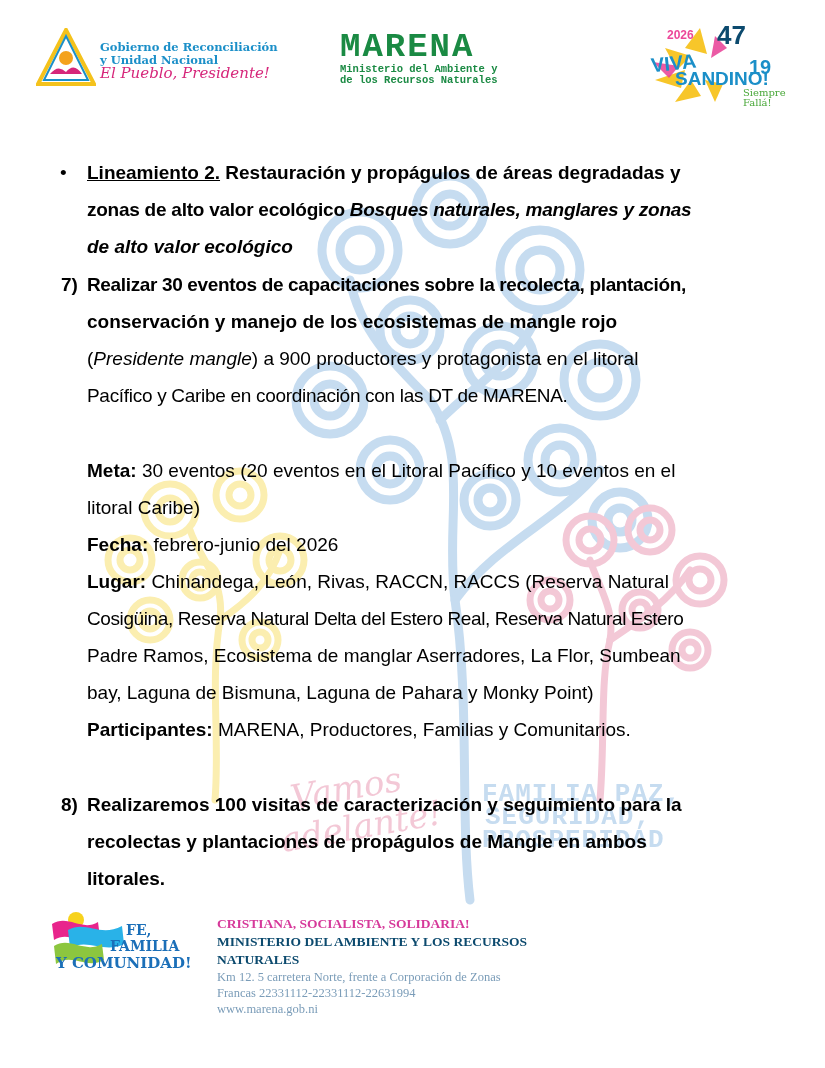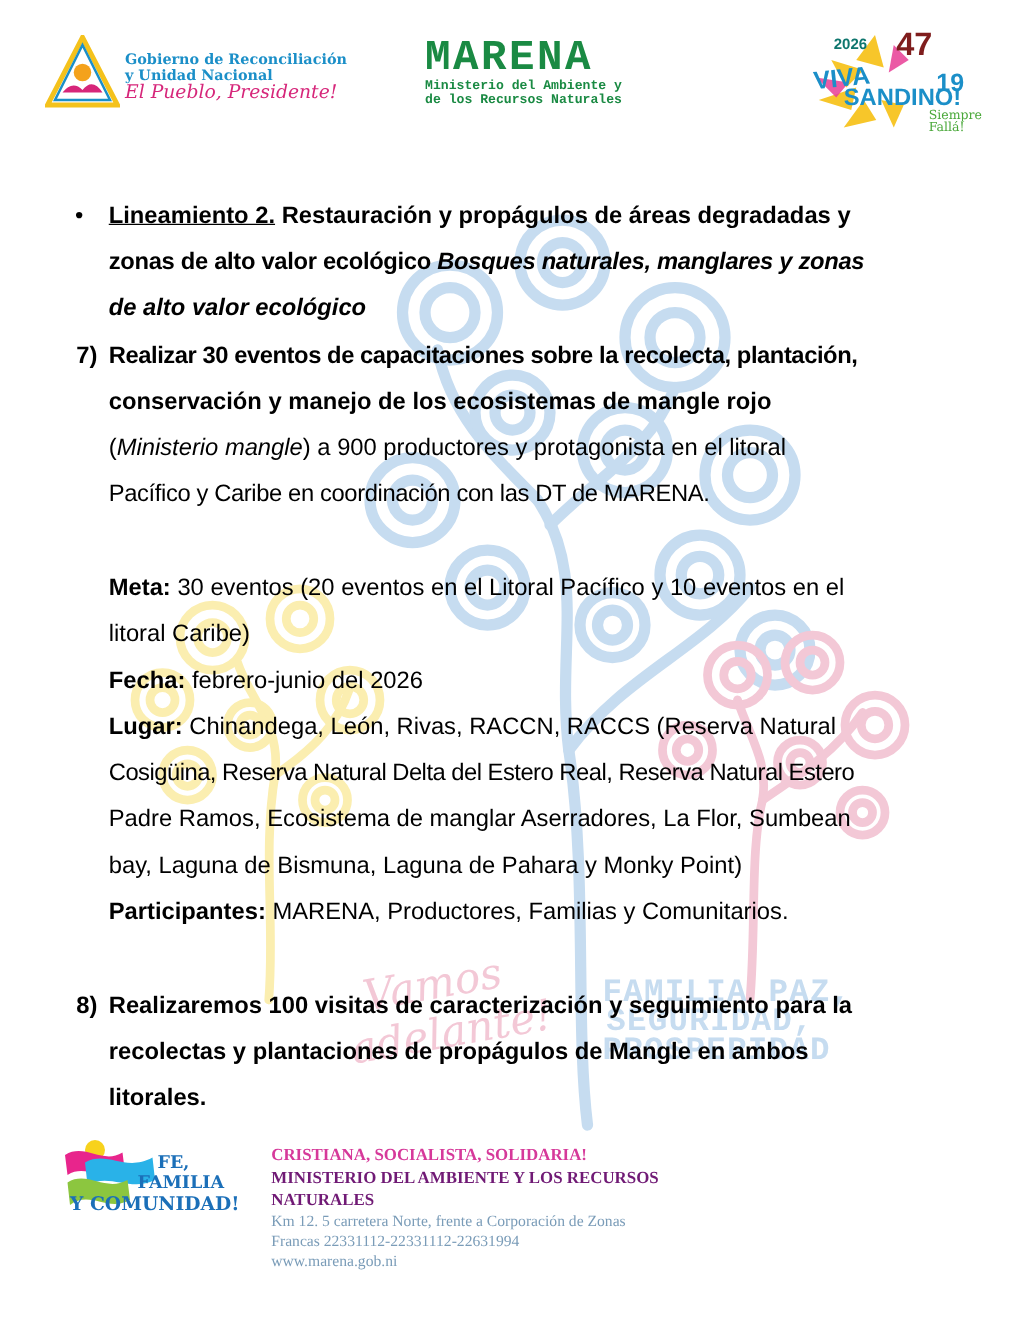--- a/index.html
+++ b/index.html
@@ -25,23 +25,23 @@
              font-style: italic; font-size: 15px; color: #d6267a; white-space: nowrap; }
 
   .marena-logo { position: absolute; left: 340px; top: 30px; width: 190px; height: 64px; text-align: left; }
   .marena-title { font-family: "Liberation Mono", monospace; font-weight: bold; font-size: 34px;
              color: #1a8a43; letter-spacing: 2px; line-height: 34px; }
   .marena-sub { font-family: "Liberation Mono", monospace; font-weight: bold; font-size: 10.5px;
              color: #1a8a43; line-height: 11px; white-space: nowrap; }
 
   .viva-logo { position: absolute; left: 645px; top: 18px; width: 145px; height: 85px; }
   .viva-year { position: absolute; left: 22px; top: 10px; font-family: "Liberation Sans", sans-serif;
-             font-weight: bold; font-size: 12px; color: #0f766e; }
+             font-weight: bold; font-size: 12px; color: #ec4899; }
   .viva-4719a { position: absolute; left: 72px; top: 2px; font-family: "Liberation Sans", sans-serif;
-             font-weight: bold; font-size: 26px; color: #7f1d1d; }
+             font-weight: bold; font-size: 26px; color: #0c4a6e; }
   .viva-4719b { position: absolute; left: 104px; top: 10px; font-family: "Liberation Sans", sans-serif;
              font-weight: bold; font-size: 20px; color: #1b8fc8; margin-top: 28px; }
   .viva-line1 { position: absolute; left: 6px; top: 34px; font-family: "Liberation Sans", sans-serif;
              font-weight: bold; font-size: 20px; color: #1b8fc8; transform: rotate(-6deg); }
   .viva-line2 { position: absolute; left: 30px; top: 50px; font-family: "Liberation Sans", sans-serif;
              font-weight: bold; font-size: 19px; color: #1b8fc8; }
   .viva-script { position: absolute; left: 98px; top: 70px; font-family: "DejaVu Serif", serif;
              font-size: 10px; color: #4aa83a; line-height: 10px; }
 
   
@@ -61,21 +61,21 @@
   .footer { position: absolute; left: 0; top: 900px; width: 825px; height: 140px; z-index: 2; }
   .ffc-logo { position: absolute; left: 48px; top: 10px; width: 165px; height: 72px; }
   .ffc-text1, .ffc-text2, .ffc-text3 { position: absolute; font-family: "DejaVu Serif", serif;
              font-weight: bold; color: #1b6fb8; white-space: nowrap; }
   .ffc-text1 { left: 78px; top: 12px; font-size: 14px; }
   .ffc-text2 { left: 62px; top: 28px; font-size: 14px; }
   .ffc-text3 { left: 8px; top: 44px; font-size: 15px; }
 
   .foot-info { position: absolute; left: 217px; top: 15px; font-family: Liberation Serif, serif; }
   .foot-slogan { color: #d6399a; font-weight: bold; font-size: 13.5px; line-height: 18px; white-space: nowrap; }
-  .foot-min { color: #701a75; font-weight: bold; font-size: 13.5px; line-height: 18px; white-space: nowrap; }
+  .foot-min { color: #0c4a6e; font-weight: bold; font-size: 13.5px; line-height: 18px; white-space: nowrap; }
   .foot-addr { color: #7a9cb8; font-size: 12.5px; line-height: 16px; white-space: nowrap; }
 </style>
 </head>
 <body>
 
 <div class="wm">
   <svg width="825" height="1068">
 
     <g fill="none" stroke="#c6dcf0" stroke-width="9" stroke-linecap="round">
       <path d="M470 900 C460 820 470 700 455 600 C445 520 470 460 430 400"></path>
@@ -217,21 +217,21 @@
       <span>y</span>
       <span>manejo</span>
       <span>de</span>
       <span>los</span>
       <span>ecosistemas</span>
       <span>de</span>
       <span>mangle</span>
       <span>rojo</span>
     </span>
     <span class="line justify-line">
-      <span>(<span class="i">Ministerio mangle</span>)</span>
+      <span>(<span class="i">Presidente mangle</span>)</span>
       <span>a</span>
       <span>900</span>
       <span>productores</span>
       <span>y</span>
       <span>protagonista</span>
       <span>en</span>
       <span>el</span>
       <span>litoral</span>
     </span>
     <span class="line" style="letter-spacing:-0.3px;">Pacífico y Caribe en coordinación con las DT de MARENA.</span>

